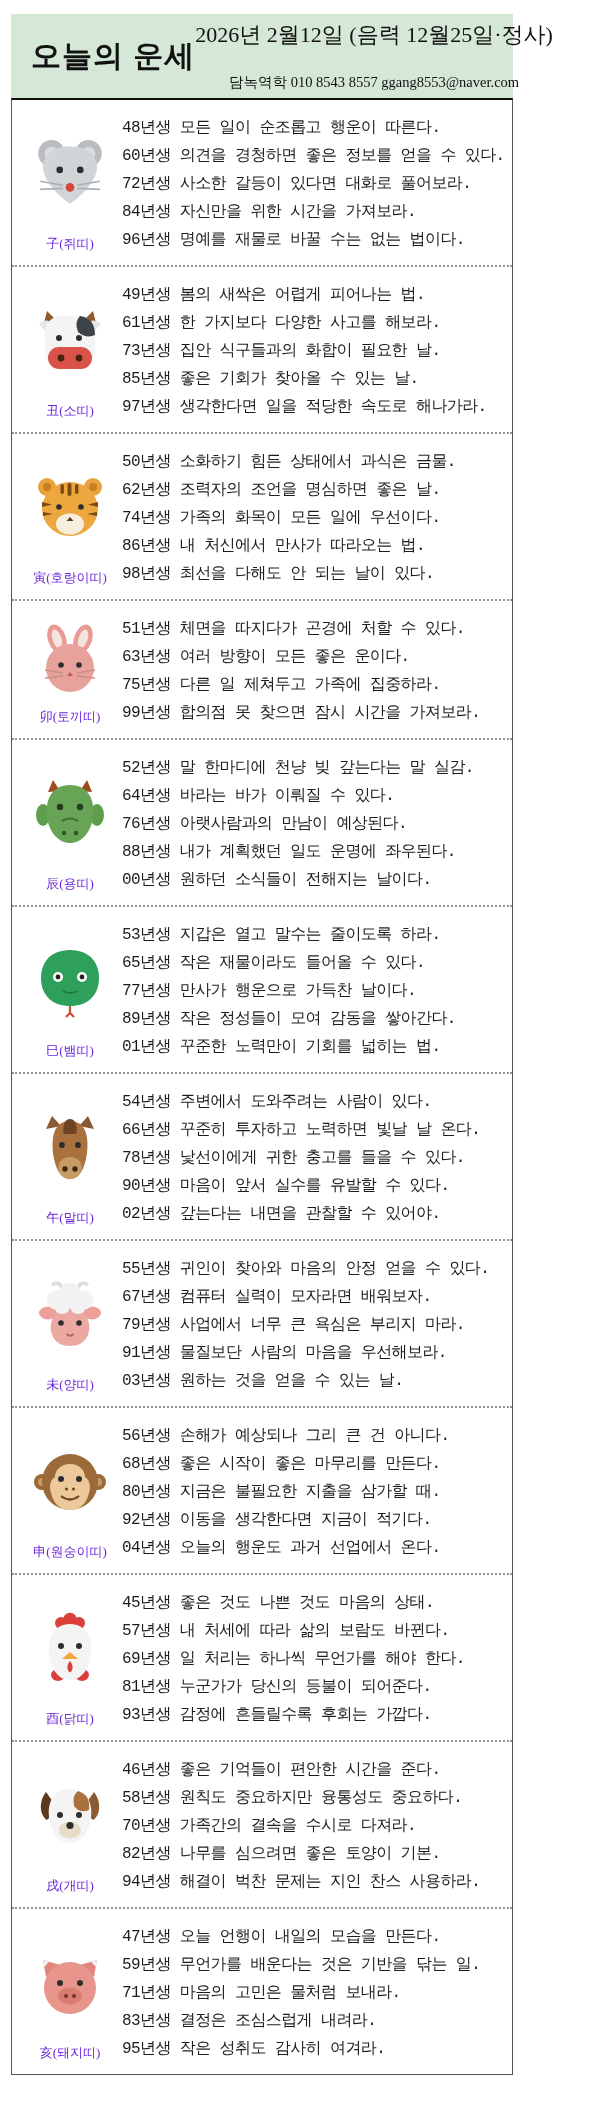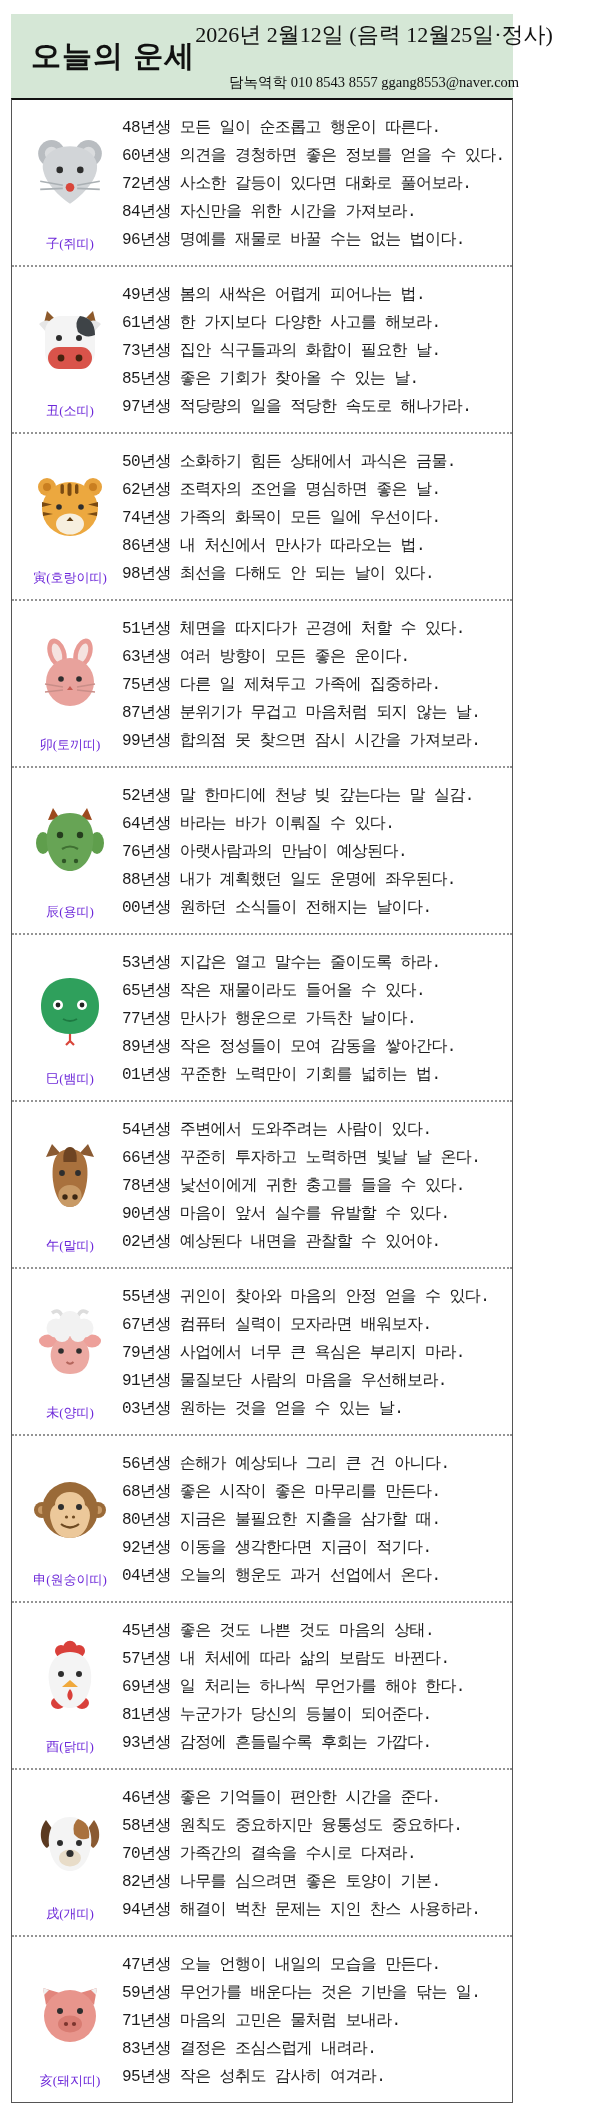--- a/index.html
+++ b/index.html
@@ -96,21 +96,21 @@
                 <circle cx="46" cy="54" r="3.4" fill="#46230f"></circle>
             </svg>
           </div>
           <div class="zodiac-label">丑(소띠)</div>
         </div>
         <div class="lines-col">
           <div class="fortune-line">49년생 봄의 새싹은 어렵게 피어나는 법.</div>
           <div class="fortune-line">61년생 한 가지보다 다양한 사고를 해보라.</div>
           <div class="fortune-line">73년생 집안 식구들과의 화합이 필요한 날.</div>
           <div class="fortune-line">85년생 좋은 기회가 찾아올 수 있는 날.</div>
-          <div class="fortune-line">97년생 적당량의 일을 적당한 속도로 해나가라.</div>
+          <div class="fortune-line">97년생 생각한다면 일을 적당한 속도로 해나가라.</div>
         </div>
       </div>
 
       <div class="zodiac-row">
         <div class="icon-col">
           <div class="icon-wrap">
             <svg viewBox="0 0 74 74" width="74" height="74">
               <circle cx="14" cy="16" r="9" fill="#e8a33d"></circle>
                 <circle cx="60" cy="16" r="9" fill="#e8a33d"></circle>
               <circle cx="14" cy="16" r="4" fill="#c97e20"></circle>
@@ -165,21 +165,20 @@
                   <path d="M62 54 L44 52"></path>
                 </g>
             </svg>
           </div>
           <div class="zodiac-label">卯(토끼띠)</div>
         </div>
         <div class="lines-col">
           <div class="fortune-line">51년생 체면을 따지다가 곤경에 처할 수 있다.</div>
           <div class="fortune-line">63년생 여러 방향이 모든 좋은 운이다.</div>
           <div class="fortune-line">75년생 다른 일 제쳐두고 가족에 집중하라.</div>
-          <div class="fortune-line">87년생 분위기가 무겁고 마음처럼 되지 않는 날.</div>
           <div class="fortune-line">99년생 합의점 못 찾으면 잠시 시간을 가져보라.</div>
         </div>
       </div>
 
       <div class="zodiac-row">
         <div class="icon-col">
           <div class="icon-wrap">
             <svg viewBox="0 0 74 74" width="74" height="74">
               <path d="M20 3 L27 14 L15 15 Z" fill="#9c4a1e"></path>
                 <path d="M54 3 L59 15 L47 14 Z" fill="#9c4a1e"></path>
@@ -245,21 +244,21 @@
                 <circle cx="42" cy="58" r="2.7" fill="#3c2712"></circle>
             </svg>
           </div>
           <div class="zodiac-label">午(말띠)</div>
         </div>
         <div class="lines-col">
           <div class="fortune-line">54년생 주변에서 도와주려는 사람이 있다.</div>
           <div class="fortune-line">66년생 꾸준히 투자하고 노력하면 빛날 날 온다.</div>
           <div class="fortune-line">78년생 낯선이에게 귀한 충고를 들을 수 있다.</div>
           <div class="fortune-line">90년생 마음이 앞서 실수를 유발할 수 있다.</div>
-          <div class="fortune-line">02년생 예상된다 내면을 관찰할 수 있어야.</div>
+          <div class="fortune-line">02년생 갚는다는 내면을 관찰할 수 있어야.</div>
         </div>
       </div>
 
       <div class="zodiac-row">
         <div class="icon-col">
           <div class="icon-wrap">
             <svg viewBox="0 0 74 74" width="74" height="74">
               <path d="M19 7 Q26 2 29 10" stroke="#dddddd" stroke-width="3.5" fill="none"></path>
                 <path d="M55 7 Q48 2 45 10" stroke="#dddddd" stroke-width="3.5" fill="none"></path>
               <ellipse cx="15" cy="35" rx="9" ry="6.5" fill="#eda09a"></ellipse>

